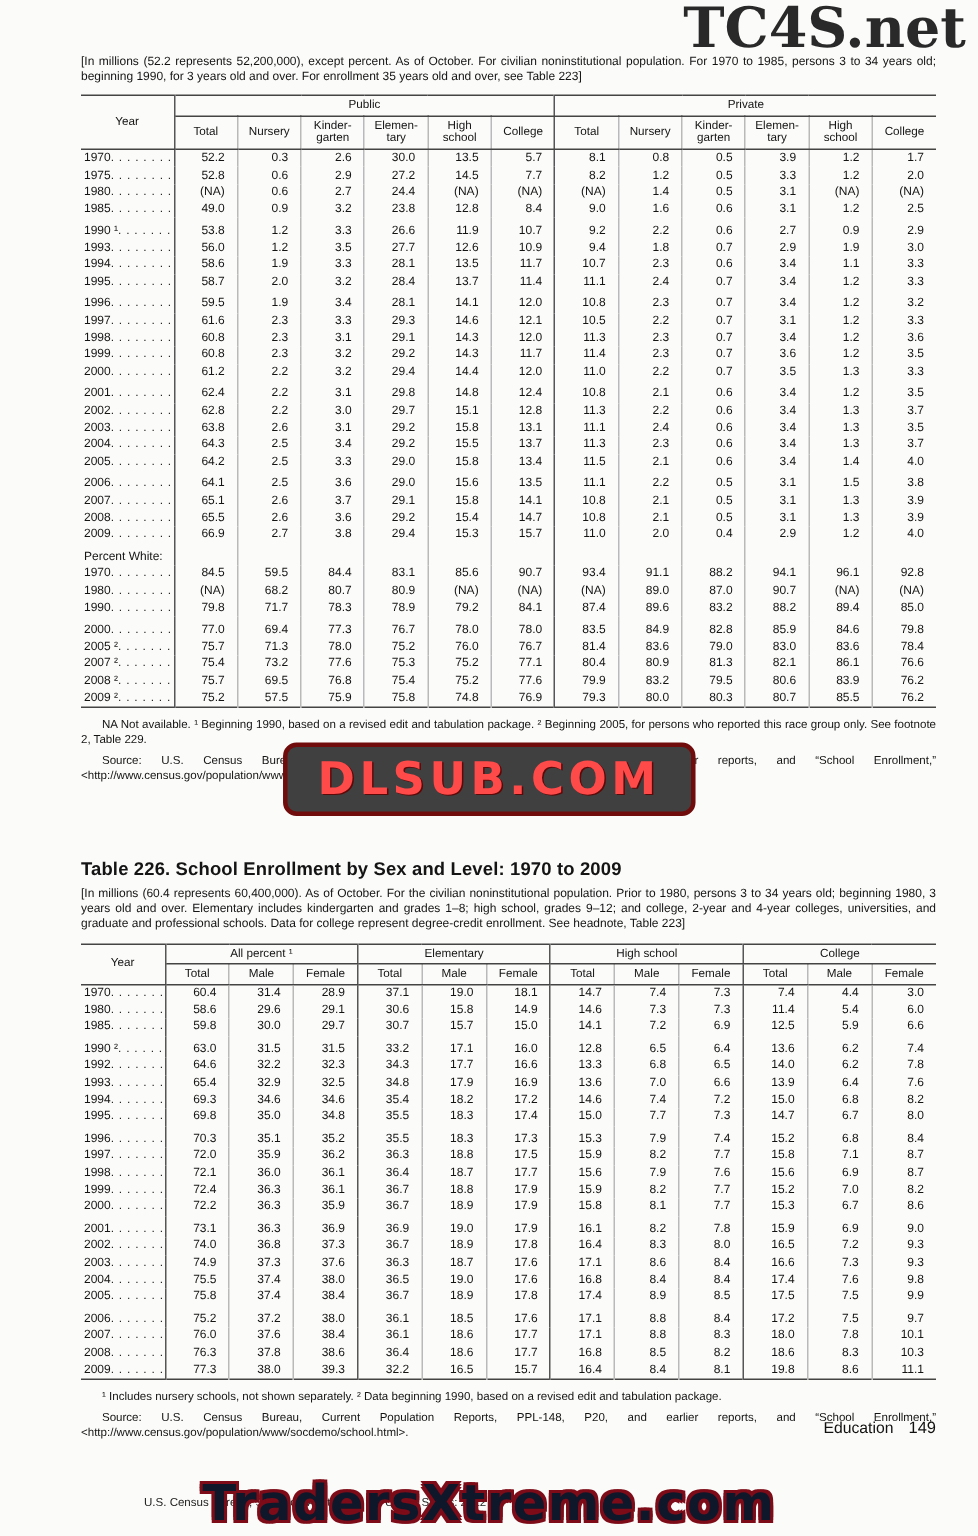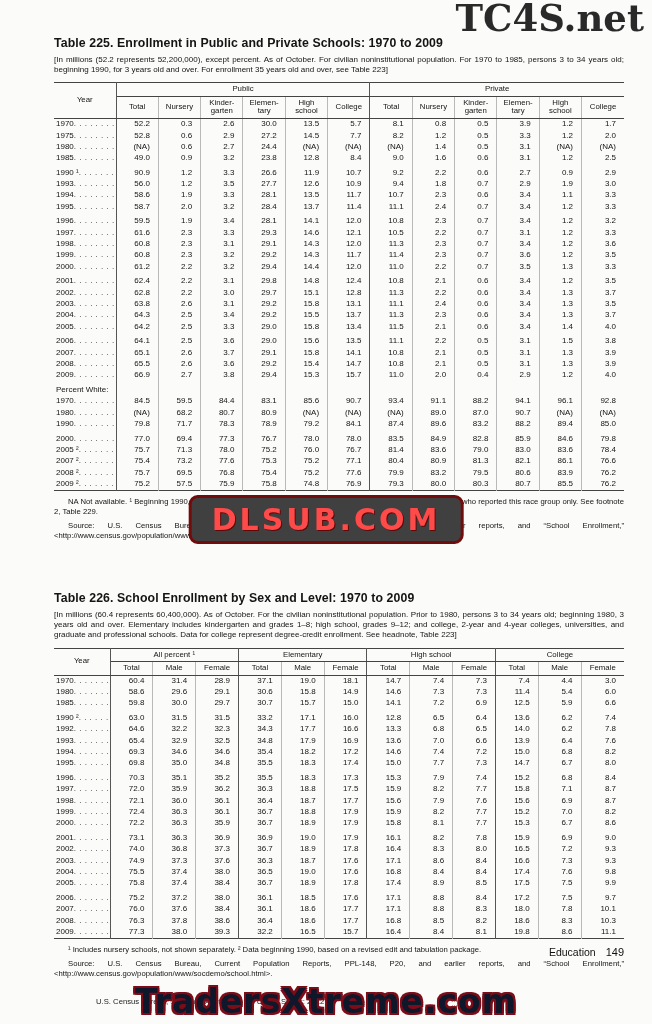--- a/index.html
+++ b/index.html
@@ -56,21 +56,20 @@
 </head>
 <body>
 
 <div class="page">
 
   <div class="wm-top">TC4S.net</div>
 
   <div class="content">
 
     <section class="sec225">
-      <h2 class="t-title">Table 225. Enrollment in Public and Private Schools: 1970 to 2009</h2>
       <p class="headnote">[In millions (52.2 represents 52,200,000), except percent. As of October. For civilian noninstitutional population. For 1970 to 1985, persons 3 to 34 years old; beginning 1990, for 3 years old and over. For enrollment 35 years old and over, see Table 223]</p>
 
       <table class="stat">
         <colgroup>
           <col style="width:62px">
           <col span="12" style="width:42.3px">
         </colgroup>
         <thead>
           <tr>
             <th class="yhead" rowspan="2">Year</th>
@@ -179,21 +178,21 @@
               <td class="num">1.2</td>
               <td class="num">2.5</td>
             </tr>
             <tr class="gap">
               <td class="yc">
                 <div class="yw">
                   <span class="yr">1990 ¹</span>
                   <span class="dots"></span>
                 </div>
               </td>
-              <td class="num">90.9</td>
+              <td class="num">53.8</td>
               <td class="num">1.2</td>
               <td class="num">3.3</td>
               <td class="num">26.6</td>
               <td class="num">11.9</td>
               <td class="num dsep">10.7</td>
               <td class="num">9.2</td>
               <td class="num">2.2</td>
               <td class="num">0.6</td>
               <td class="num">2.7</td>
               <td class="num">0.9</td>

